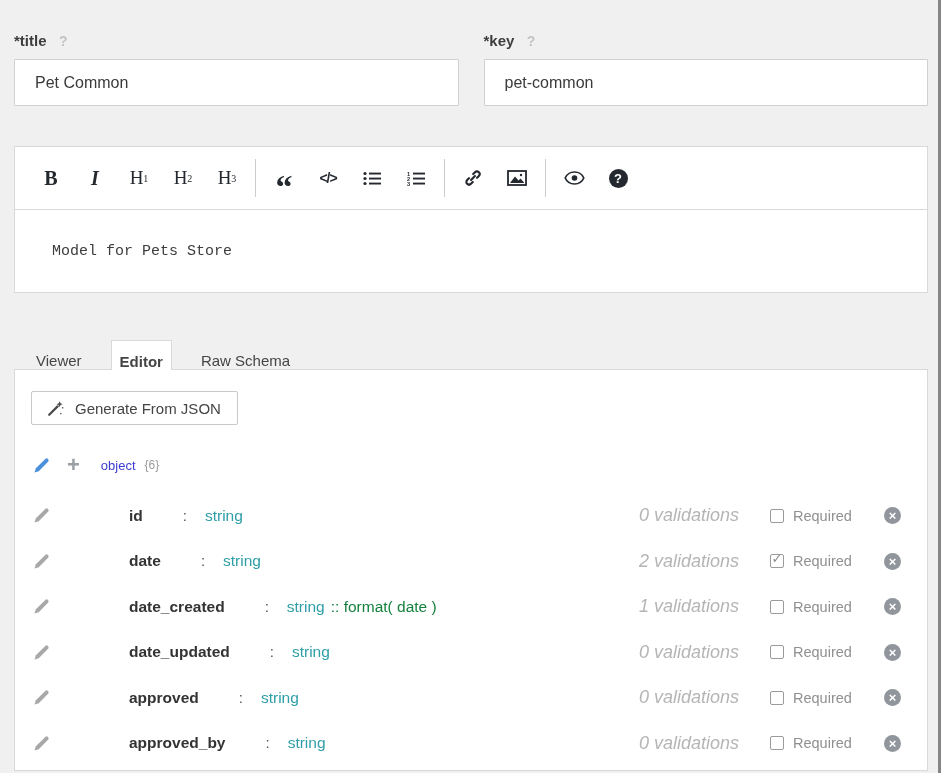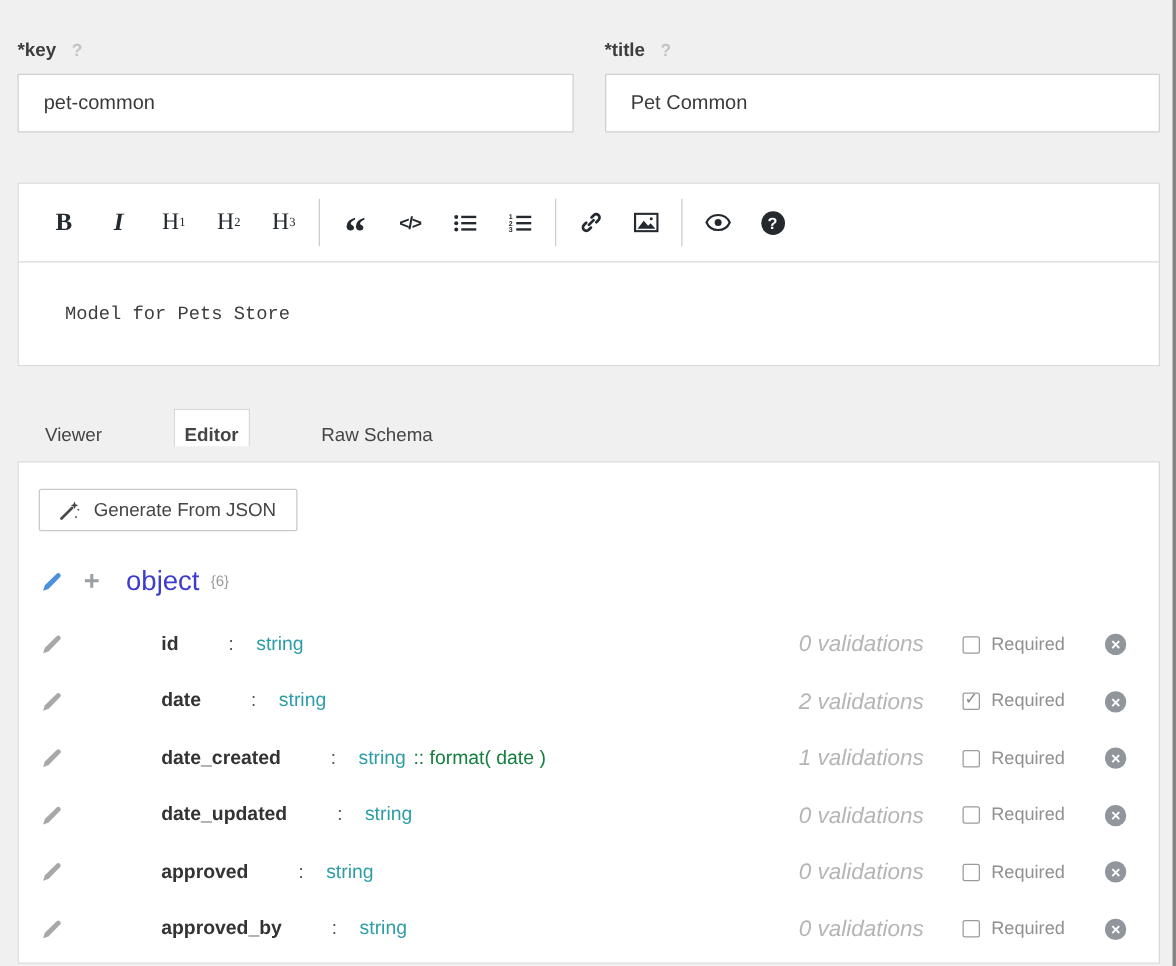--- a/index.html
+++ b/index.html
@@ -30,39 +30,39 @@
   .tb-h sub { font-size:10px; }
   .tb-quote { font-size:34px; font-weight:700; line-height:10px; padding-top:18px; }
   .tb-code { font-size:14px; font-weight:700; letter-spacing:-1px; }
   .tb-divider { width:1px; height:38px; background:#ccc; margin:0 6px; }
   .help-circle { width:19px; height:19px; border-radius:50%; background:#24292f; color:#fff;
                  font-size:13px; font-weight:700; display:flex; align-items:center; justify-content:center; }
   .md-content { padding:33px 24px; font-family:"Liberation Mono","DejaVu Sans Mono",monospace;
                 font-size:15px; color:#3d3d3d; cursor:text;margin-left:13px; }
 
   
-  .tabs { position:absolute; top:315px; left:14px; display:flex; align-items:flex-end; height:42px; z-index:2;gap:28px; }
+  .tabs { position:absolute; top:340px; left:14px; display:flex; align-items:flex-start; height:42px; z-index:2; }
   .tab { padding:12px 24px 0; font-size:15px; color:#454545; cursor:pointer; }
   .tab.first { padding-left:22px; }
   .tab.active { background:#fff; border:1px solid #d9d9d9; border-bottom:0; font-weight:700;
                 margin:0 5px; padding:12px 8px 0; }
 
   
   .panel { position:absolute; top:369px; left:14px; width:914px; height:402px;
            background:#fff; border:1px solid #d9d9d9; }
   .generate-btn { display:inline-flex; align-items:center; gap:11px; margin:21px 0 0 16px;
                   height:34px; padding:0 16px; background:#fff; border:1px solid #c9c9c9;
                   border-radius:2px; font-size:15px; color:#454545; cursor:pointer;
                   font-family:"Liberation Sans","DejaVu Sans",sans-serif; }
   .object-row { display:flex; align-items:center; margin:26px 0 0 18px; height:28px; }
   .pencil { width:17px; height:17px; display:inline-flex; cursor:pointer; }
   .pencil.blue { color:#4a90da; }
   .pencil.gray { color:#a8a8a8; }
   .plus-btn { color:#9aa0a6; font-size:22px; font-weight:700; margin-left:17px; cursor:pointer; line-height:20px; }
-  .obj-type { margin-left:21px; font-size:22px; color:#3c3ccf; cursor:pointer; }
+  .obj-type { margin-left:21px; font-size:13px; color:#3c3ccf; cursor:pointer; }
   .obj-count { margin-left:9px; font-size:12px; color:#9a9a9a; }
 
   .prop-rows { margin-top:14px; }
   .prop-row { display:flex; align-items:center; height:45.5px; padding:0 26px 0 18px; }
   .prop-main { display:flex; align-items:baseline; margin-left:79px; flex:1; }
   .prop-name { font-size:15.5px; font-weight:600; color:#333; }
   .prop-colon { color:#555; font-size:15px; margin:0 18px 0 40px; }
   .prop-type { font-size:15.5px; color:#2e9ea6; cursor:pointer; }
   .prop-type-extra { font-size:15.5px; color:#15803d; margin-left:6px; cursor:pointer; }
   .validations { width:115px; text-align:right; font-size:18px; color:#b5b5b5; cursor:pointer;font-style:italic; }
@@ -79,31 +79,31 @@
   svg { display:block; }
 </style>
 </head>
 <body>
 
 <div class="screen">
 
   <div class="fields-row">
     <div class="field">
       <div class="label-row">
+        <span class="field-label">*title</span>
+        <span class="help-q">?</span>
+      </div>
+      <input class="text-input" value="Pet Common" style="">
+    </div>
+    <div class="field">
+      <div class="label-row">
         <span class="field-label">*key</span>
         <span class="help-q">?</span>
       </div>
       <input class="text-input" value="pet-common" style="">
-    </div>
-    <div class="field">
-      <div class="label-row">
-        <span class="field-label">*title</span>
-        <span class="help-q">?</span>
-      </div>
-      <input class="text-input" value="Pet Common" style="">
     </div>
   </div>
 
   <div class="md-editor">
     <div class="md-toolbar">
       <button class="tb-btn tb-serif tb-bold">B</button>
       <button class="tb-btn tb-serif tb-italic">I</button>
       <button class="tb-btn tb-serif tb-h">
           <span>H</span>
           <sub>1</sub>

